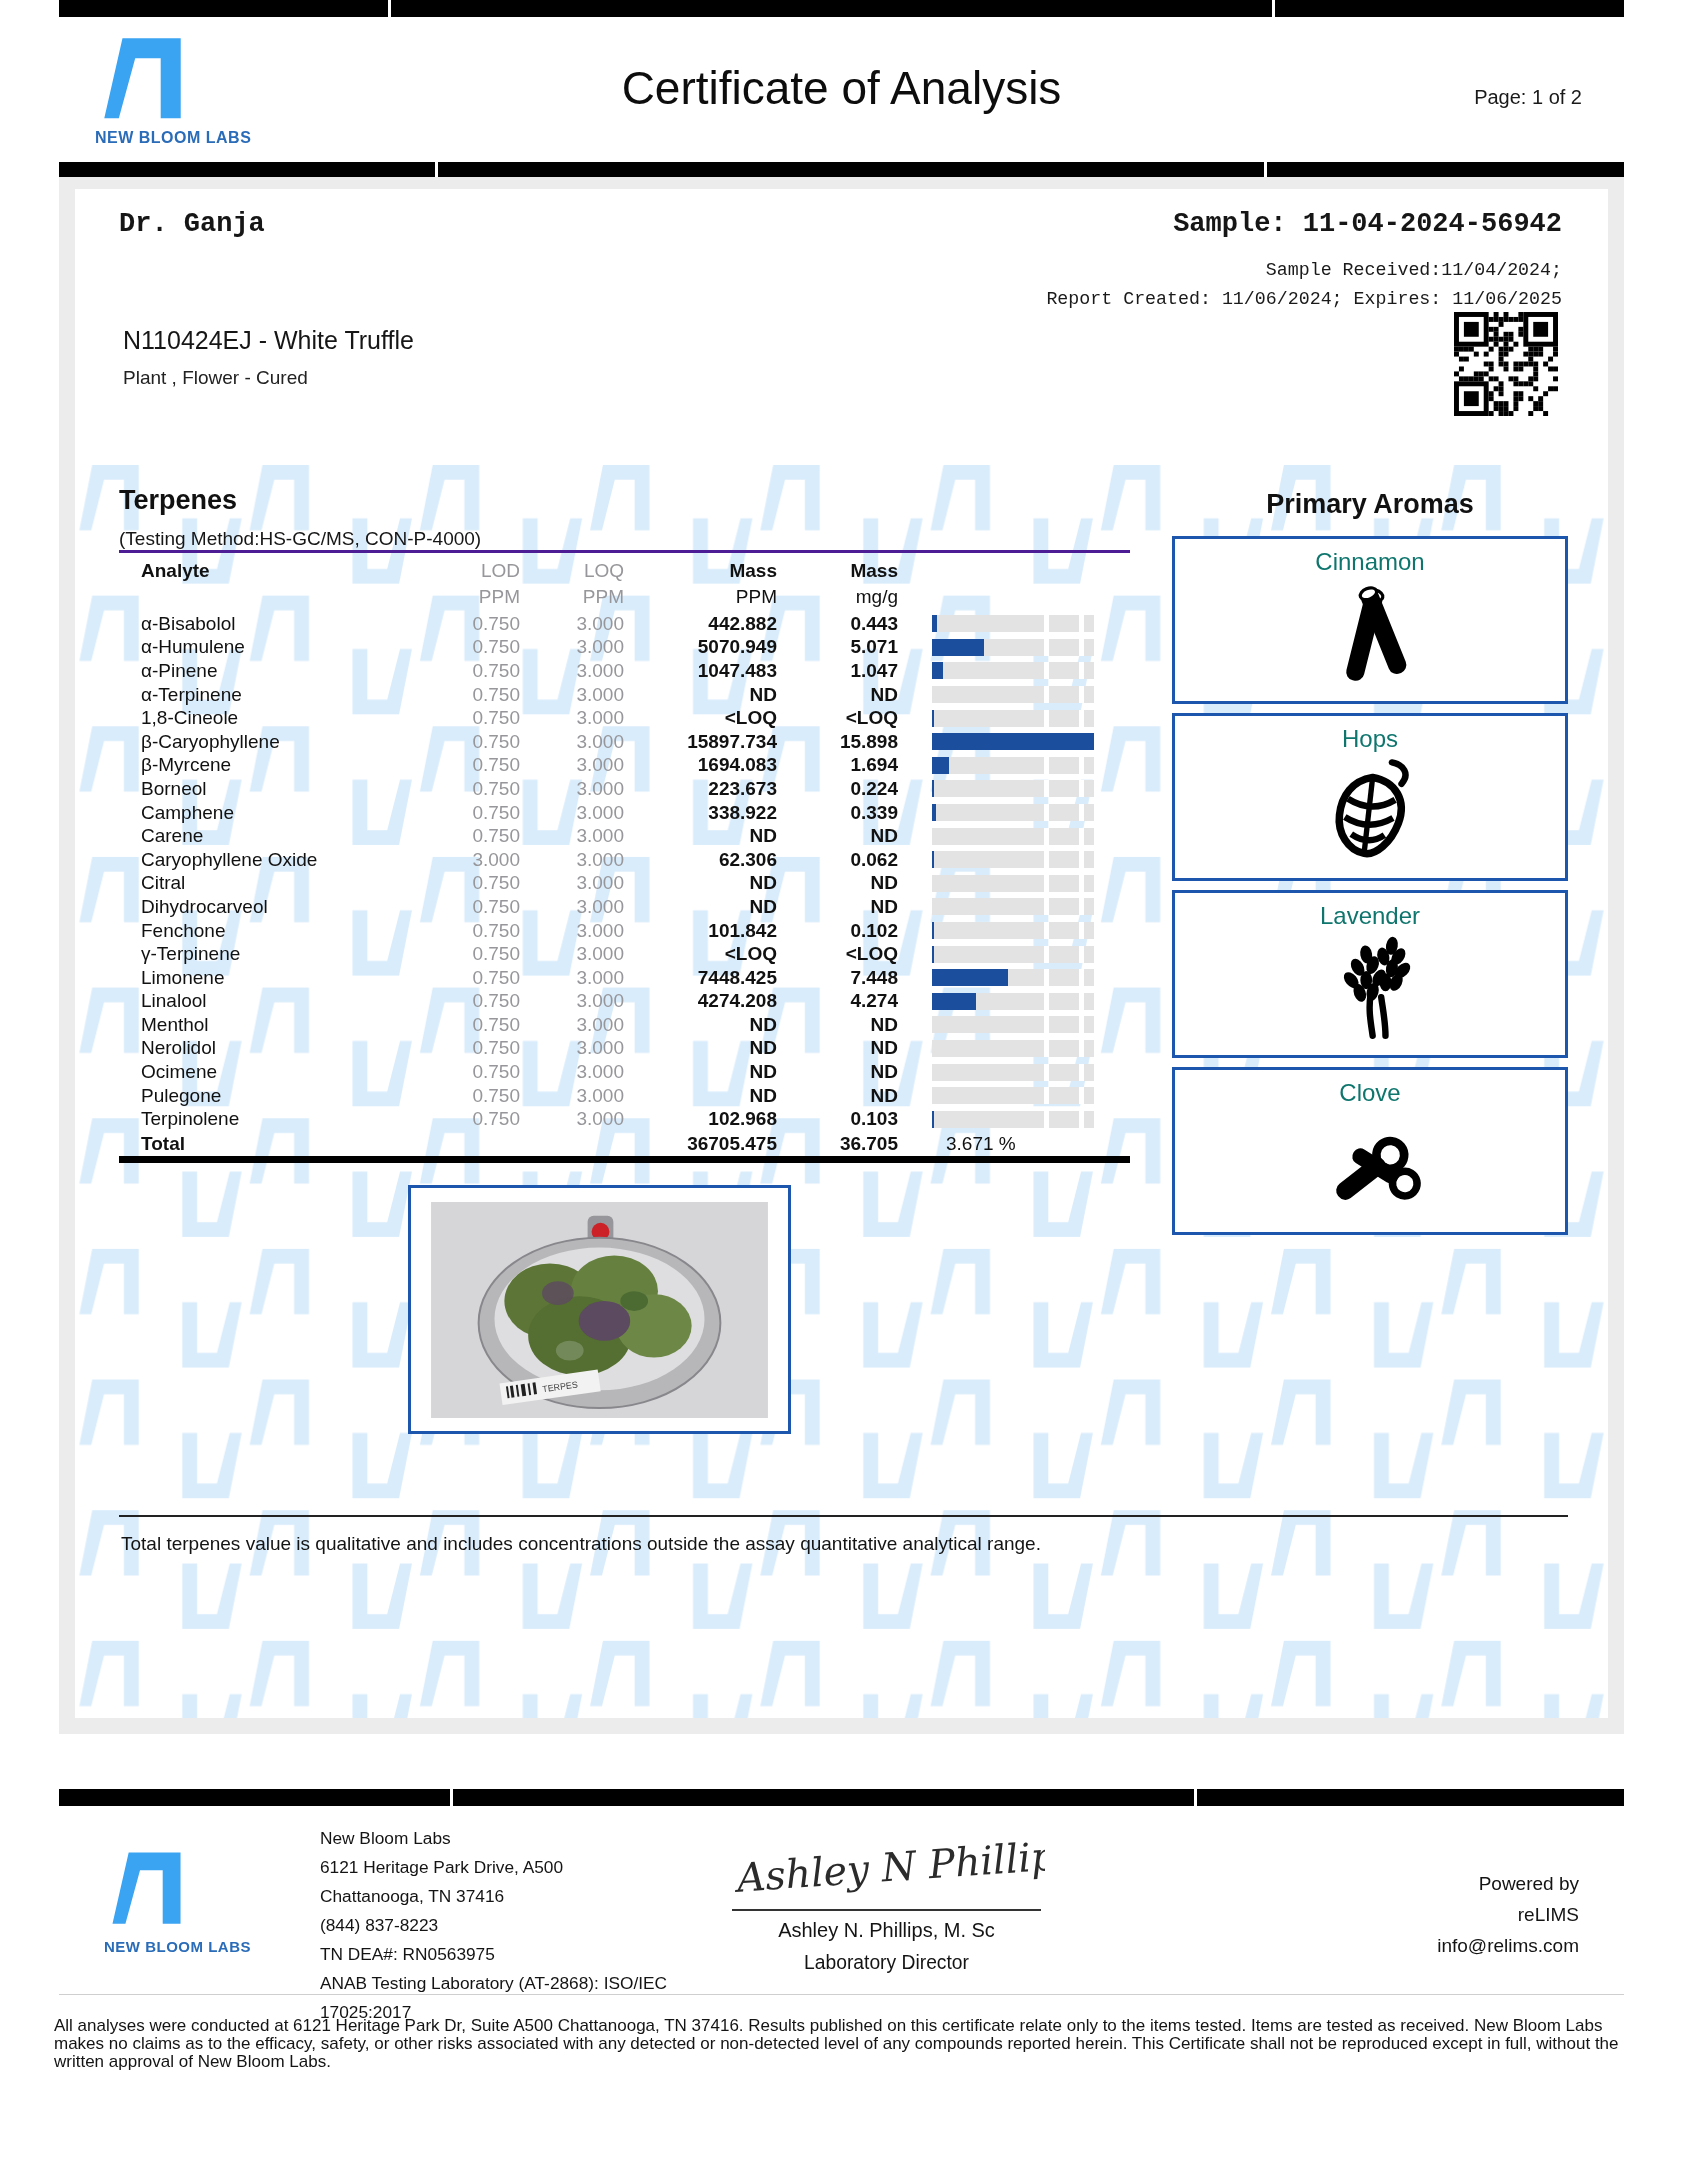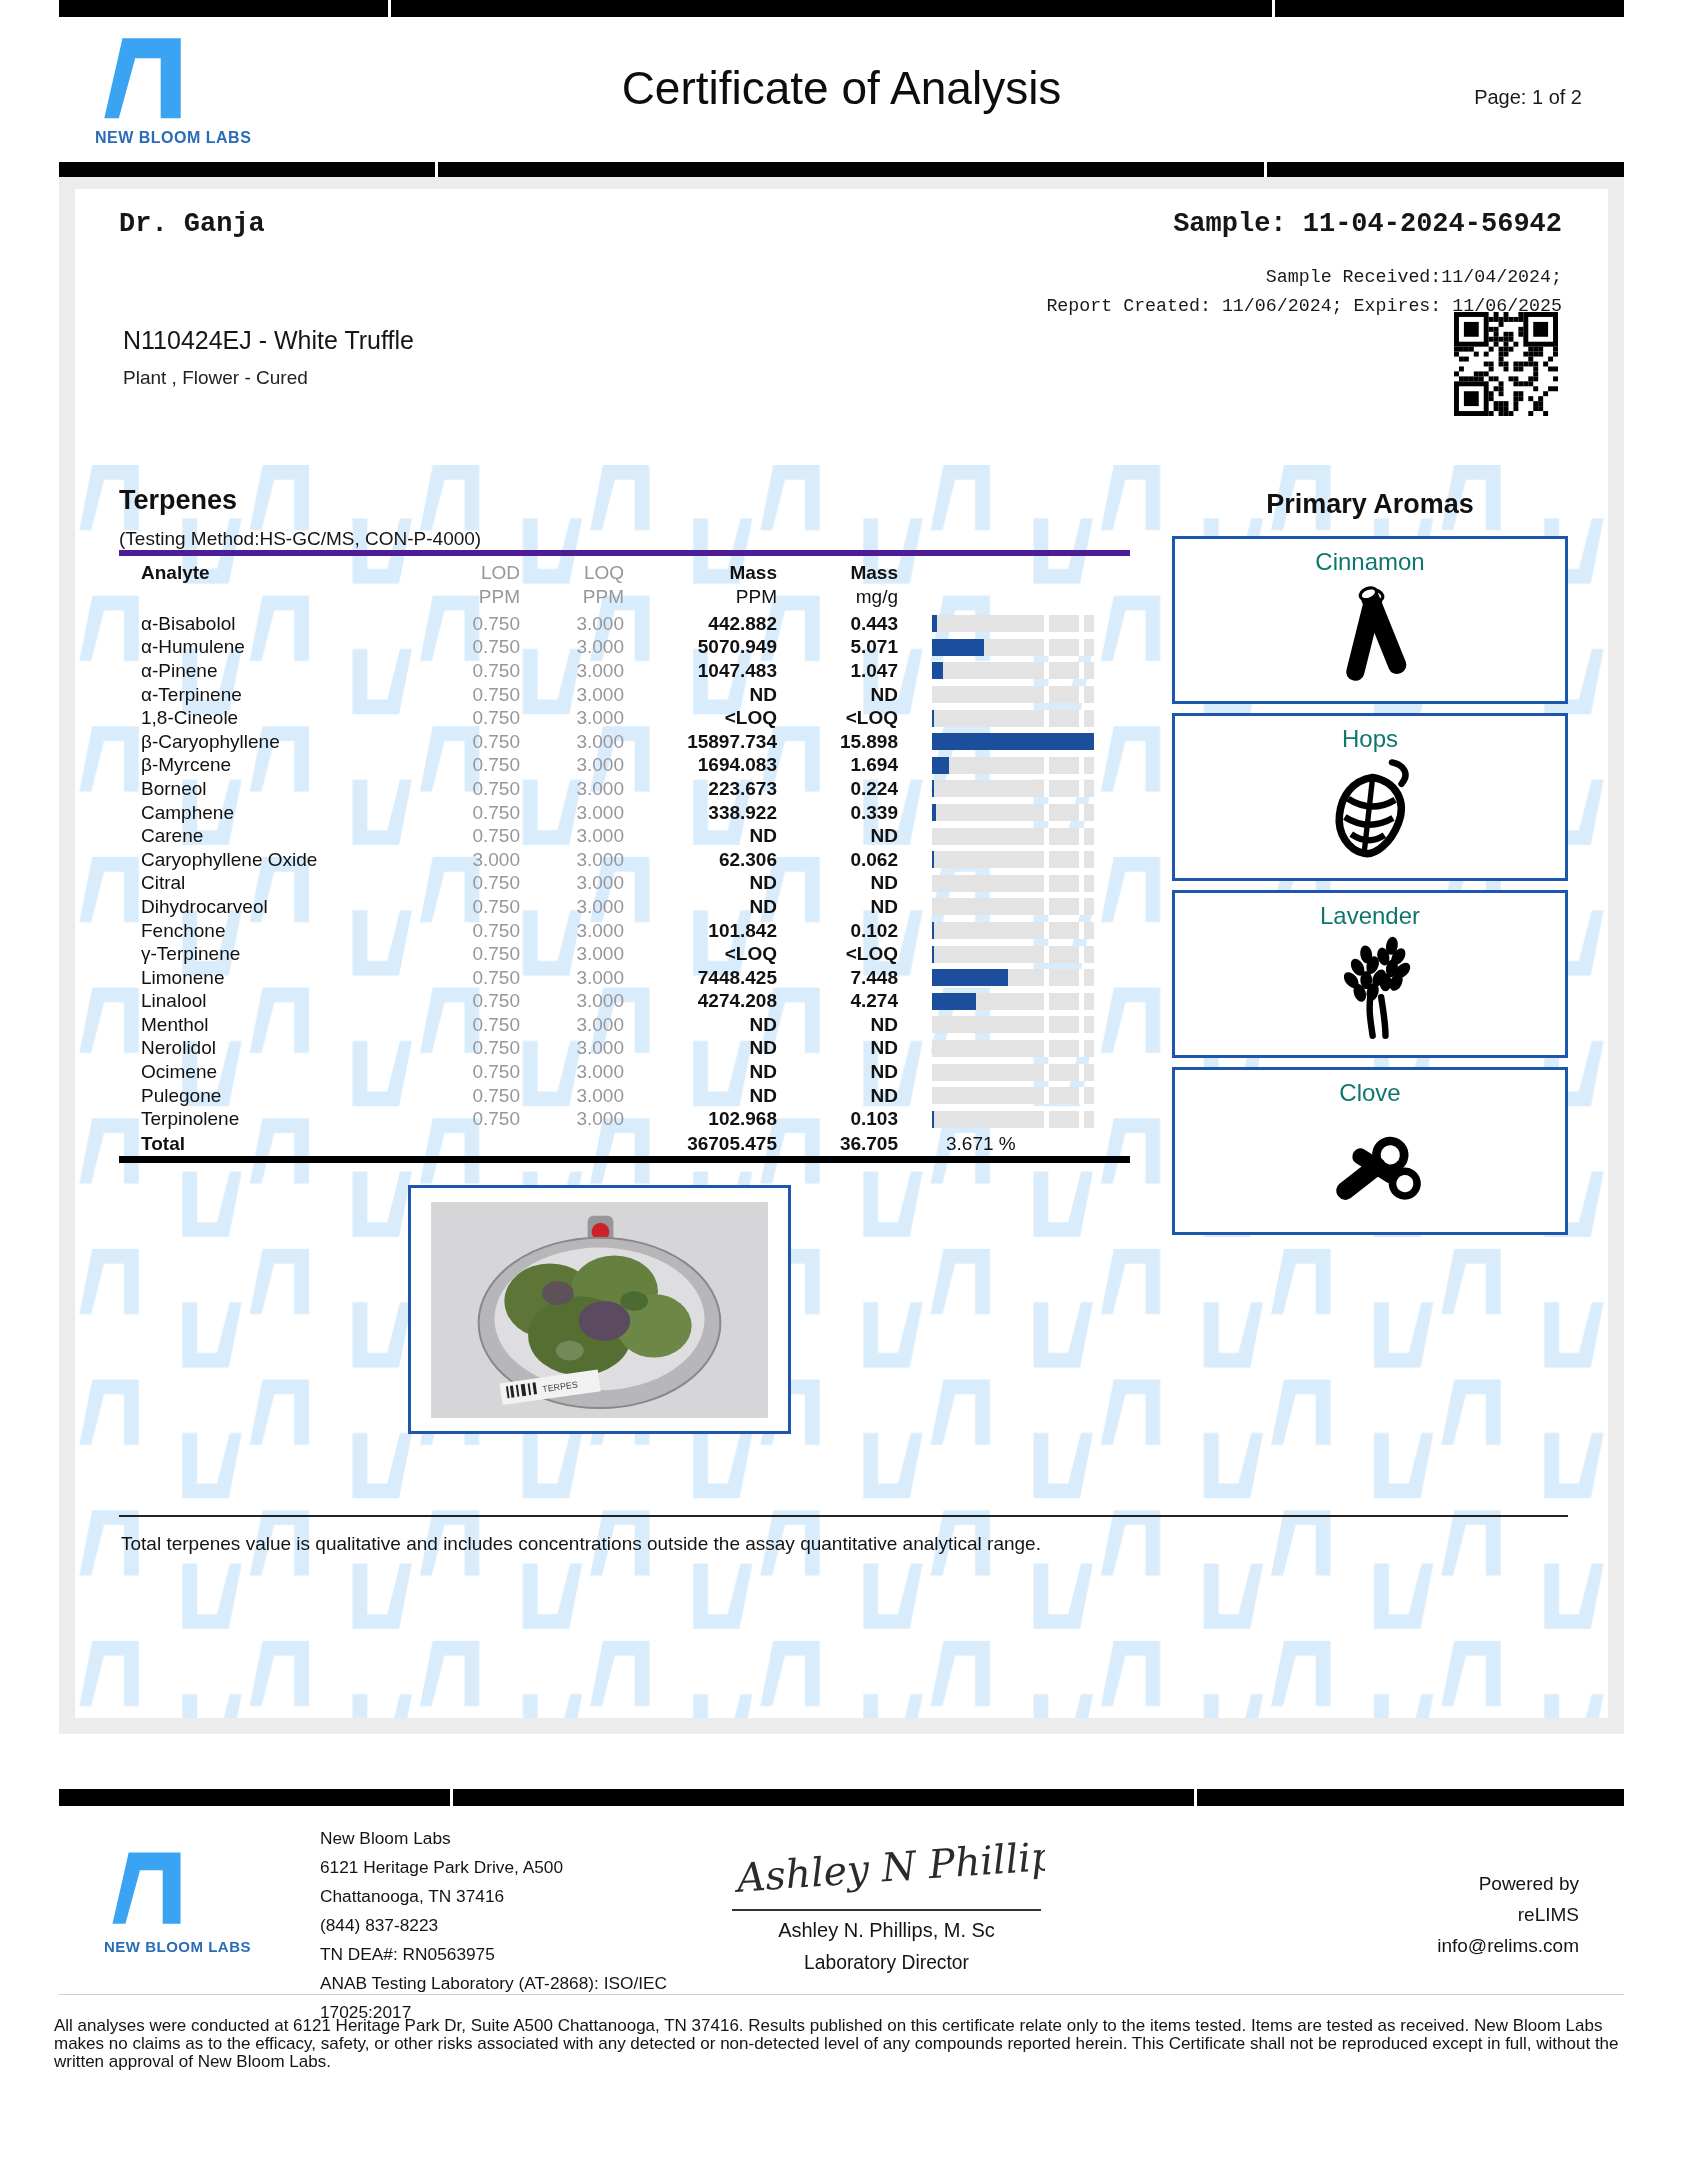--- a/index.html
+++ b/index.html
@@ -23,42 +23,42 @@
                font-size:46px; font-weight:400; color:#0d0d0d; white-space:nowrap; }
   .page-info { position:absolute; right:42px; top:69px; font-size:20px; color:#1a1a1a; }
 
   
   .doc-frame { border-left:16px solid #ececec; border-right:16px solid #ececec;
                border-top:12px solid #ececec; border-bottom:16px solid #ececec; background:#fff; }
   .client-row { display:flex; justify-content:space-between; padding:20px 46px 4px 44px; height:117px;font-family:Liberation Mono, monospace; }
   .client-name { font-size:27px; font-weight:700; color:#161616; }
   .sample-meta { text-align:right; }
   .sample-id { font-size:27px; font-weight:700; color:#161616; }
-  .sample-sub { font-size:18.3px; line-height:29px; margin-top:24px; color:#1a1a1a; }
+  .sample-sub { font-size:18.3px; line-height:29px; margin-top:17px; color:#1a1a1a; }
 
   .id-row { display:flex; justify-content:space-between; align-items:flex-start; padding:6px 50px 16px 48px; height:131px; }
   .strain-id { font-size:25px; font-weight:400; color:#161616; margin-top:14px; }
   .strain-type { font-size:19px; color:#222; margin-top:12px; }
   .qr-wrap { width:104px; height:104px; }
 
   .frame-sep { height:22px; background:#fff; }
 
   
   .main-panel { position:relative; height:1259px; overflow:hidden; }
   .wm-svg { position:absolute; left:0; top:0; width:100%; height:100%; }
   .panel-content { position:relative; padding:26px 40px 0 44px;
                    display:grid; grid-template-columns:1fr 396px; column-gap:42px; }
 
   .terp-title { font-size:27px; font-weight:700; color:#111; }
   .terp-method { font-size:19px; margin-top:12px; color:#161616; }
   .terp-date { font-size:19px; margin-top:13px; margin-bottom:10px; color:#161616; }
 
   .trow { display:grid; grid-template-columns:280px 121px 104px 153px 121px 34px 162px;
           align-items:center; height:23.6px; font-size:19px; }
-  .thead-row { border-top:6px solid #4c1d95; padding-top:6px; height:32px; }
+  .thead-row { border-top:3px solid #4c1d95; padding-top:6px; height:32px; }
   .c-analyte { padding-left:22px; }
   .num { text-align:right; }
   .gray { color:#97979b; }
   .bold { font-weight:700; }
   .bar-track { grid-column:7; height:17px; background:#e3e3e3; position:relative; }
   .bar-track .notch1, .bar-track .notch2 { position:absolute; top:0; bottom:0; width:5px; background:#fff; }
   .bar-track .notch1 { left:69%; } .bar-track .notch2 { left:91%; }
   .bar-fill { position:absolute; left:0; top:0; bottom:0; background:#1c4e9e; }
   .total-row { height:32px; font-weight:700; border-bottom:7px solid #000000; }
   .total-pct { font-weight:400; padding-left:14px; white-space:nowrap; }

